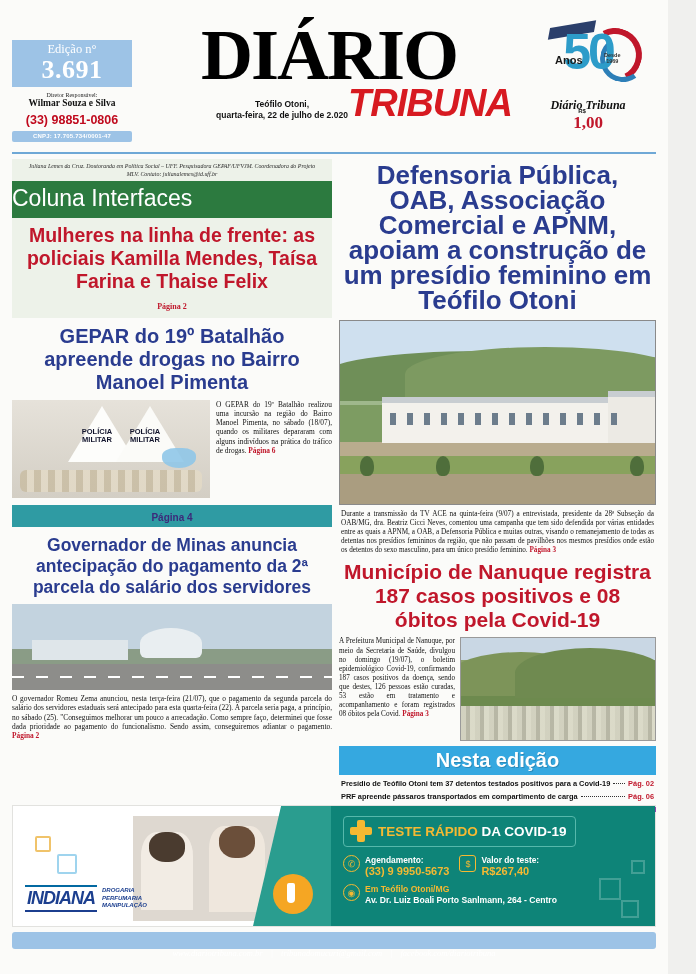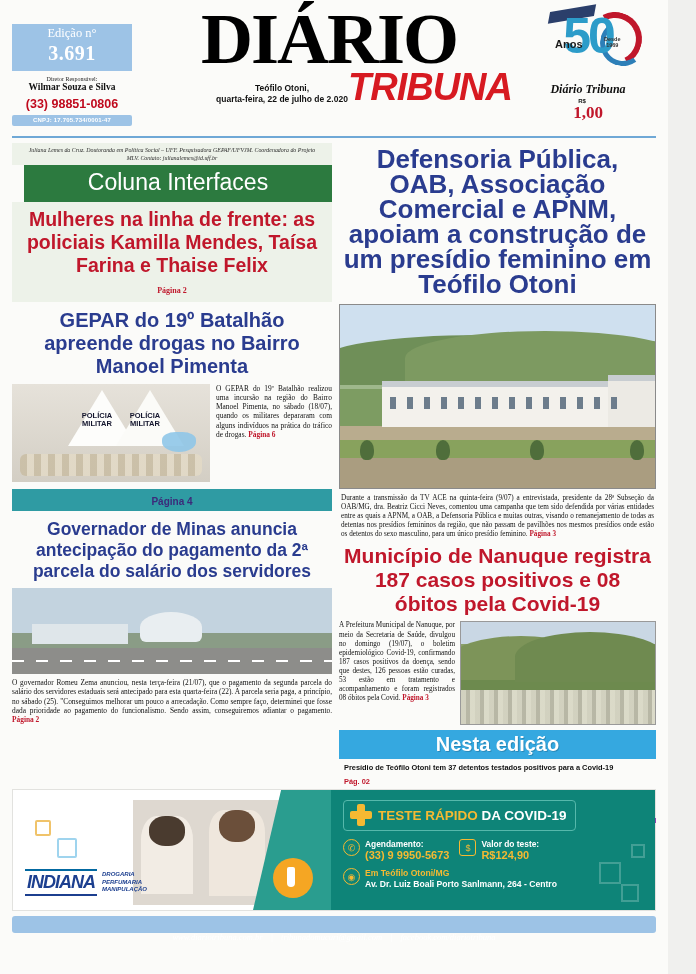--- a/index.html
+++ b/index.html
@@ -6,31 +6,31 @@
   body {
     width: 696px; height: 974px;
     background: #f0f0ee;
     font-family: "Liberation Sans", sans-serif;
     overflow: hidden;
   }
   .page {
     position: relative;
     width: 668px; height: 974px;
     background: #fbfbf9;
-    padding: 2px 12px 0 12px;
+    padding: 18px 12px 0 12px;
   }
   
   .masthead { position: relative; height: 132px; display: flex; align-items: flex-start; }
   .edition-block { width: 120px; padding-top: 22px; text-align: center; flex: 0 0 120px; }
   .edition-badge {
     background: #9dc3e6; color: #ffffff; padding: 3px 2px 4px 2px;
     font-family: "Liberation Serif", serif;
   }
   .edition-label { font-size: 12.5px; line-height: 13px; }
-  .edition-number { font-size: 20px; font-weight: bold; line-height: 27px; letter-spacing: .5px; }
+  .edition-number { font-size: 26px; font-weight: bold; line-height: 27px; letter-spacing: .5px; }
   .director-label { font-size: 6px; color: #222; margin-top: 5px; font-family: "Liberation Serif", serif; }
   .director-name { font-size: 9.5px; font-weight: bold; color: #111; font-family: "Liberation Serif", serif; line-height: 11px;}
   .phone { font-size: 12.5px; font-weight: bold; color: #c00a1e; margin-top: 4px; font-family: "Liberation Sans", sans-serif;}
   .cnpj {
     background: #9dc3e6; color: #ffffff; font-size: 6px; font-weight: bold;
     margin-top: 4px; padding: 2px 0 3px 0; border-radius: 2px; letter-spacing: .2px;
   }
   .title-block { flex: 1; position: relative; text-align: center; padding-top: 4px; }
   .paper-title {
     font-family: "Liberation Serif", serif; font-weight: bold;
@@ -72,39 +72,39 @@
   .l50-anos {
     position: absolute; left: 27px; top: 30px;
     font-size: 11px; font-weight: bold; color: #1a1a1a;
   }
   .l50-desde {
     position: absolute; left: 76px; top: 28px;
     font-size: 5.5px; font-weight: bold; color: #333; line-height: 6px; text-align: center;
   }
   .l50-name { font-family: "Liberation Serif", serif; font-style: italic; font-weight: bold;
     font-size: 12px; color: #111; margin-top: 2px; }
-  .price-wrap { margin-top: 6px; position: relative; display: inline-block; text-align: center; }
+  .price-wrap { margin-top: 0; position: relative; display: inline-block; text-align: center; }
   .price-rs { position: absolute; left: 5px; top: -5px; font-size: 6px; font-weight: bold; color: #111; }
   .price-val { font-family: "Liberation Serif", serif; font-weight: bold; font-size: 17px; color: #c0172b; }
   .rule-blue { height: 2px; background: #6fa8d6; margin: 2px 0 0 0; }
 
   
   .columns { display: flex; gap: 7px; margin-top: 5px; height: 640px; }
   .col-left { width: 320px; }
   .col-right { flex: 1; }
 
   
   .coluna-byline {
     background: #edf2e9; font-family: "Liberation Serif", serif; font-style: italic;
     font-size: 5.9px; line-height: 7.6px; text-align: center; color: #2a2a2a;
     padding: 4px 10px 3px 10px;
   }
   .coluna-bar {
-    background: #2c7a3f; color: #fff; text-align: center;
-    font-size: 23px; line-height: 29px; padding: 3px 0 5px 0; font-weight: 400; margin-left: 12px;
+    background: #2c7a3f; color: #fff; text-align: left;
+    font-size: 23px; line-height: 29px; padding: 3px 0 5px 0; font-weight: 400;
   }
   .coluna-head {
     background: #edf2e9; text-align: center; color: #c0172b; font-weight: bold;
     font-size: 19.5px; line-height: 23px; padding: 6px 4px 2px 4px;
   }
   .pagina-ref { font-family: "Liberation Serif", serif; font-weight: bold; font-size: 8px; color: #c0172b; }
   .coluna-foot { background: #edf2e9; text-align: center; padding-bottom: 5px; }
 
   .gepar-head {
     text-align: center; color: #2a3c8f; font-weight: bold;
@@ -194,21 +194,21 @@
     background: repeating-linear-gradient(90deg,#ddd9cc 0 5px,#c0bcaf 5px 9px, #e7e3d6 9px 14px); opacity:.9; }
 
   .nesta-bar {
     background: #35a8e0; color: #fff; text-align: center; font-weight: bold;
     font-size: 20px; line-height: 24px; margin-top: 5px; padding: 2px 0 3px 0;
     text-shadow: 1px 1px 0 rgba(0,0,0,.18);
   }
   .nesta-list { padding: 3px 2px 2px 2px; }
   .nesta-item {
     display: flex; align-items: baseline; font-size: 7.4px; font-weight: bold;
-    color: #111; line-height: 12.5px; white-space: nowrap; flex-direction: column;
+    color: #111; line-height: 12.5px; white-space: nowrap;
   }
   .nesta-item .dots { flex: 1; border-bottom: 1.4px dotted #333; margin: 0 3px; transform: translateY(-2px); }
   .nesta-item .pg { color: #c0172b; font-weight: bold; }
   .color-strip { display: flex; height: 5px; margin-top: 2px; }
   .color-strip div { flex: 1; }
 
   
   .ad { display: flex; margin-top: 6px; height: 122px; border: 1px solid #e2e2df; }
   .ad-left { width: 318px; position: relative; background: #ffffff; overflow: hidden; }
   .al-cross { position: absolute; border-radius: 2px; }
@@ -461,21 +461,21 @@
             <span class="ad-ico">✆</span>
             <span>
               <div class="ad-lbl">Agendamento:</div>
               <div class="ad-val">(33) 9 9950-5673</div>
             </span>
           </div>
           <div class="ad-item">
             <span class="ad-ico sq">$</span>
             <span>
               <div class="ad-lbl">Valor do teste:</div>
-              <div class="ad-val">R$124,90</div>
+              <div class="ad-val">R$267,40</div>
             </span>
           </div>
         </div>
 
         <div class="ad-row" style="margin-top:7px">
           <div class="ad-item">
             <span class="ad-ico">◉</span>
             <span>
               <div class="ad-city">Em Teófilo Otoni/MG</div>
               <div class="ad-addr">Av. Dr. Luiz Boali Porto Sanlmann, 264 - Centro</div>

